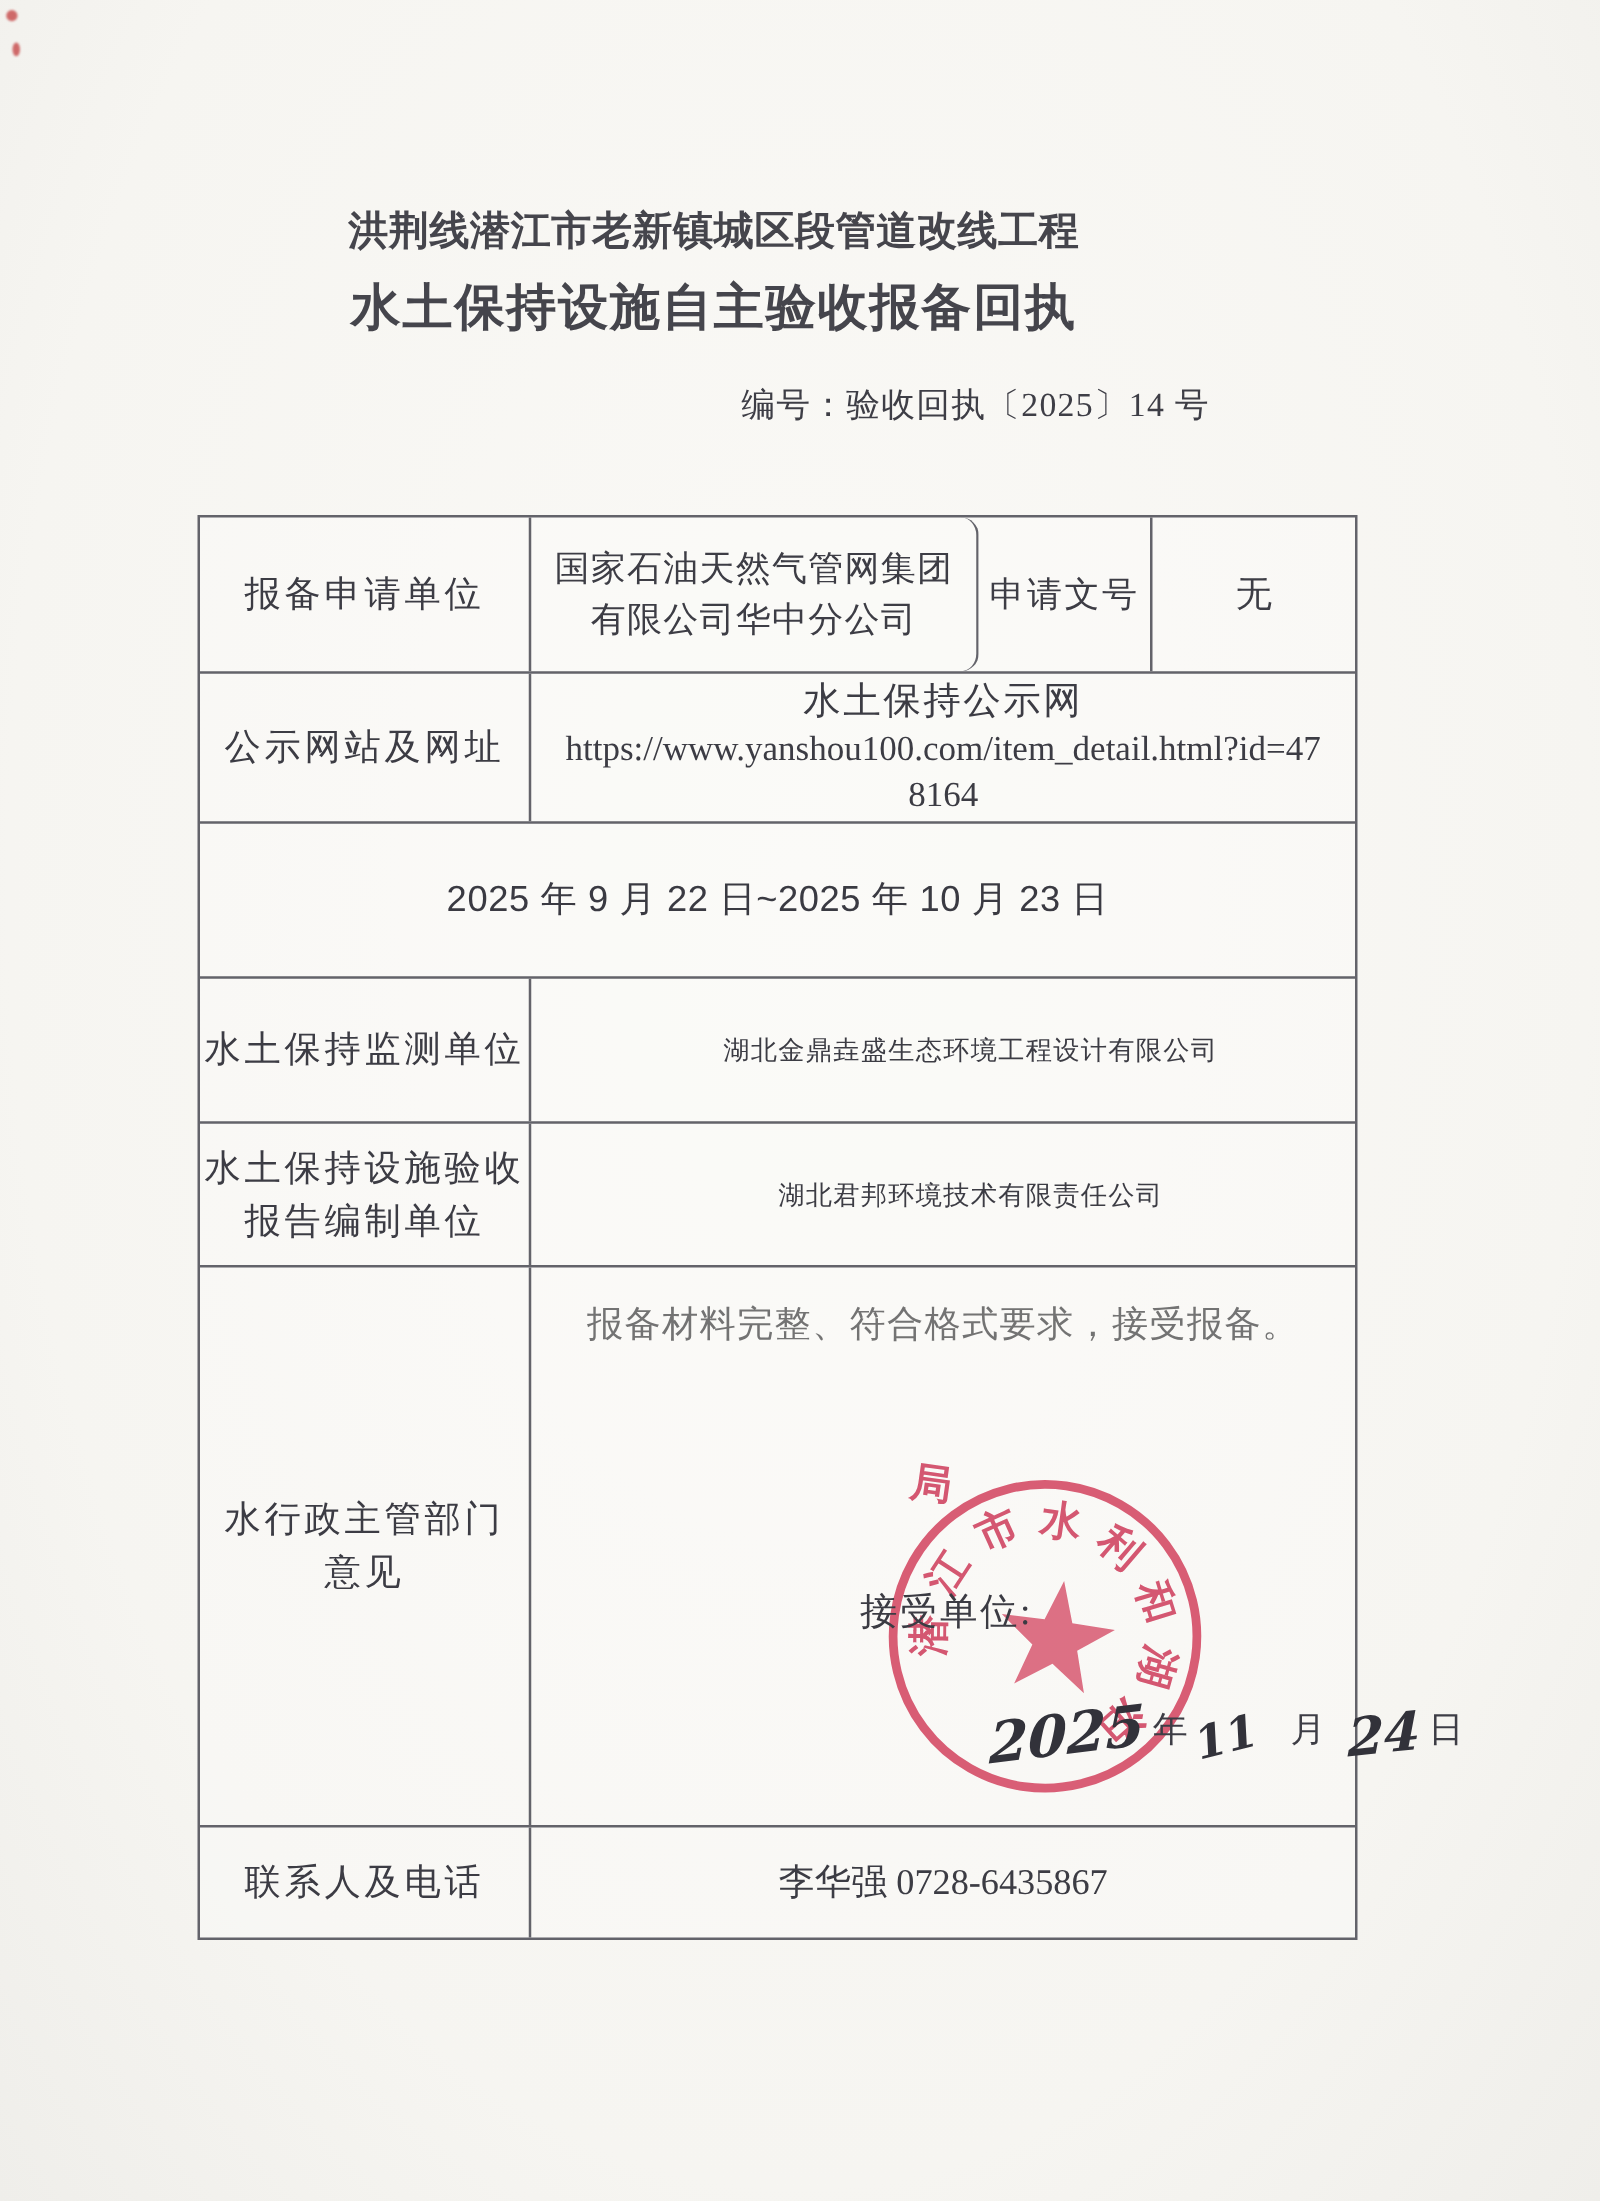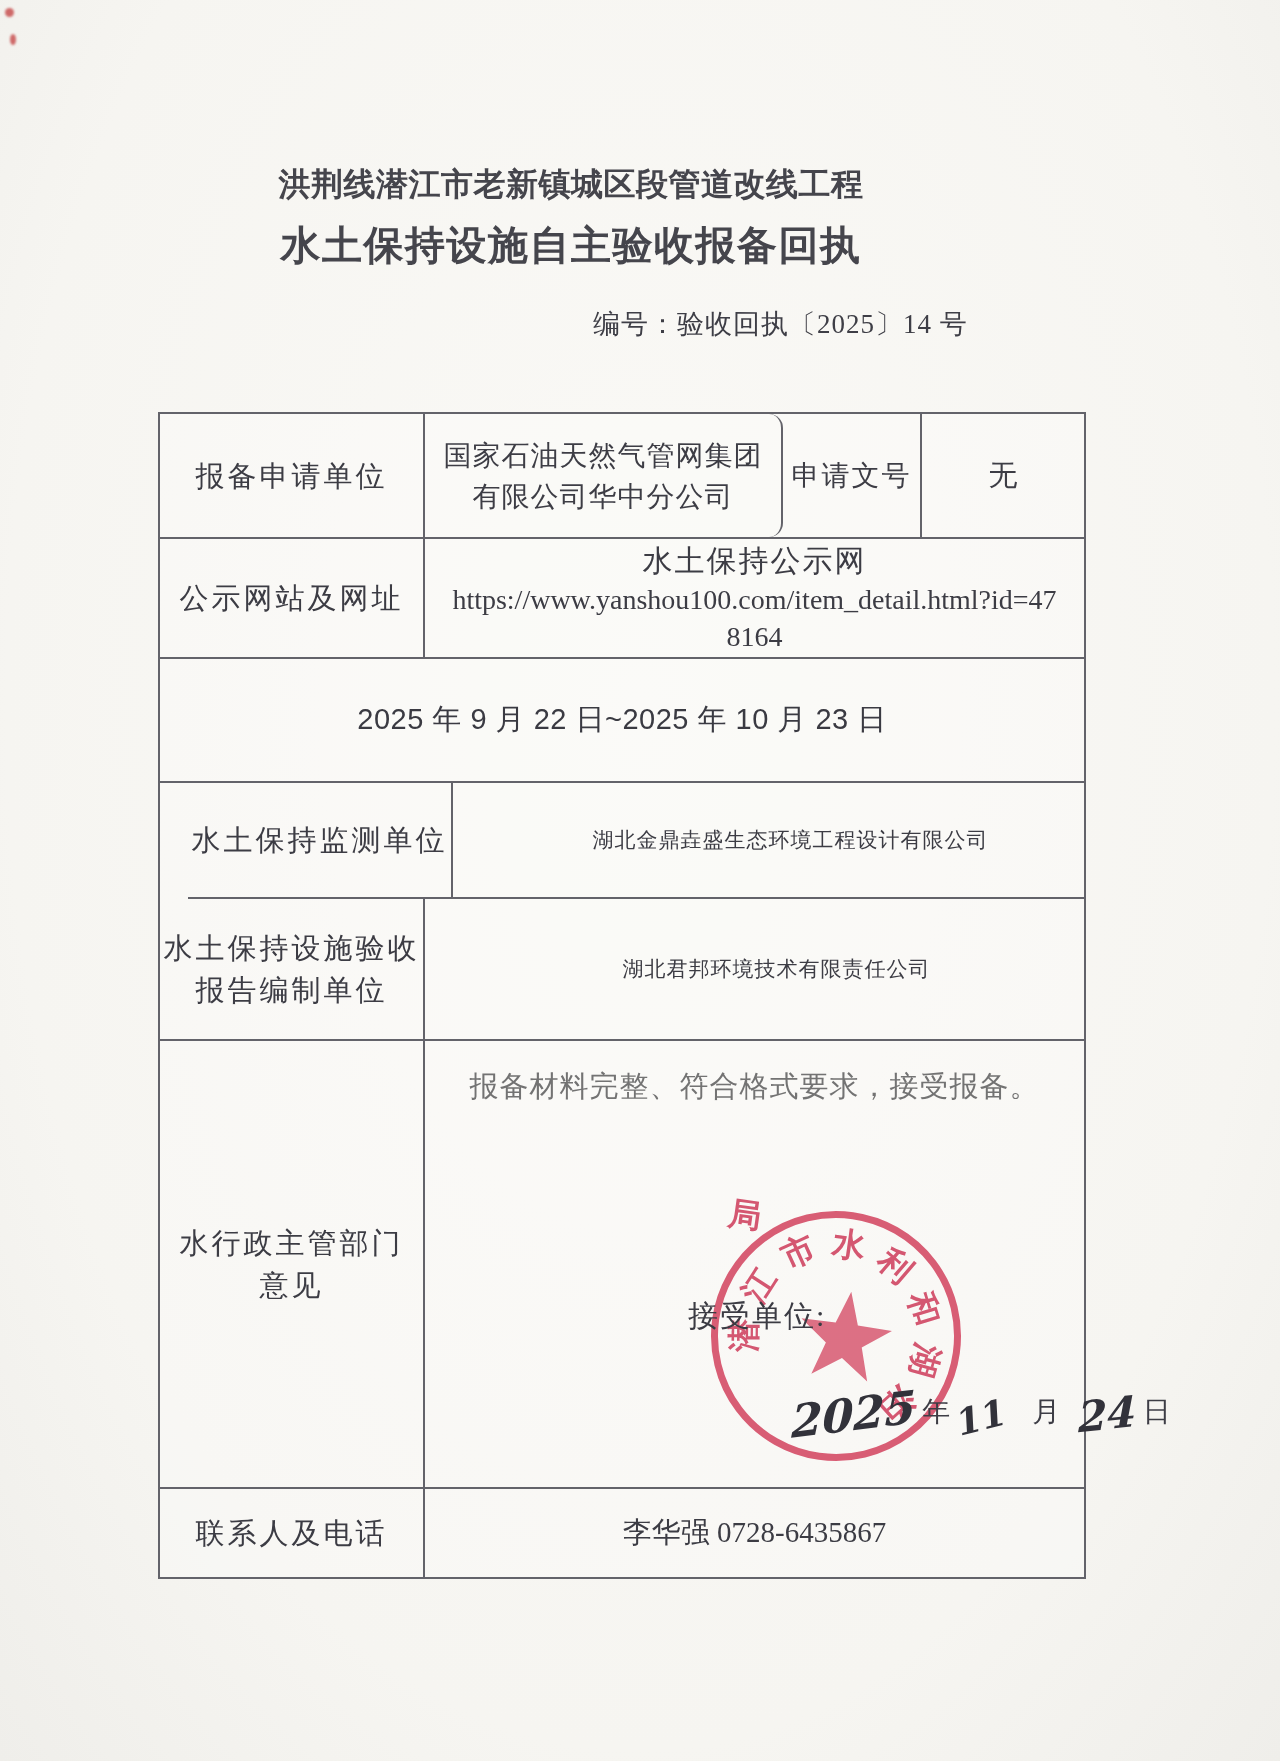--- a/index.html
+++ b/index.html
@@ -42,22 +42,22 @@
     box-sizing:border-box;display:flex;flex-direction:column;
     align-items:center;justify-content:center;text-align:center;
   }
   .cell.bordered{border-right:2px solid #63636a;}
   .label-cell{width:265px;font-size:29px;letter-spacing:3px;color:#3c3c44;line-height:42px;}
   .value-cell{flex:1;font-size:29px;color:#3c3c44;}
 
   .r1{height:125px;}
   .r2{height:120px;}
   .r3{height:124px;}
-  .r4{height:116px;margin-left:28px;}
-  .r5{height:142px;}
+  .r4{height:116px;}
+  .r5{height:115px;}
   .r6{height:448px;}
   .r7{height:88px;}
 
   .r1 .c2{width:358px;font-size:28px;line-height:41px;letter-spacing:1px;border-radius:14px;}
   .r1 .c3{width:139px;font-size:28px;letter-spacing:2px;}
   .r1 .c4{flex:1;font-size:29px;}
 
   .r2 .site-name{font-size:30px;letter-spacing:2px;line-height:40px;}
   .r2 .url{font-size:28px;letter-spacing:0;line-height:37px;}
 

